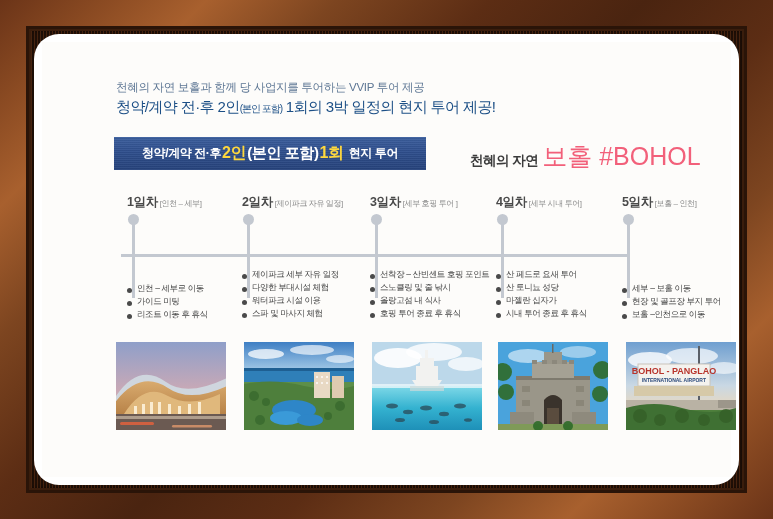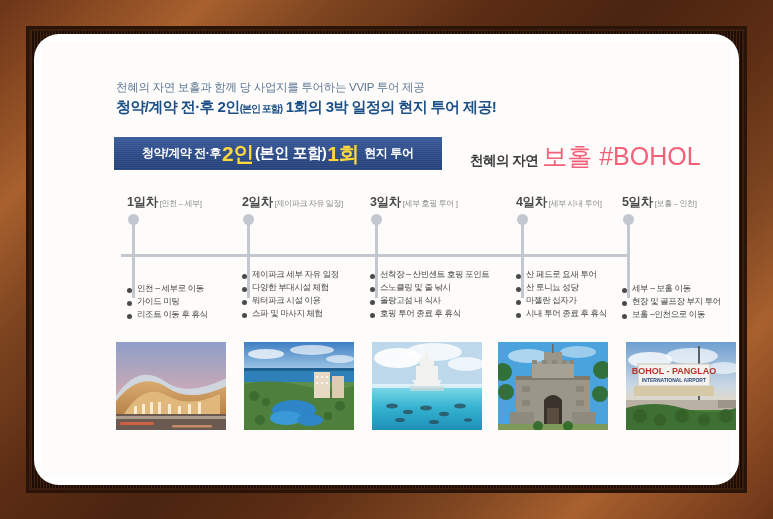--- a/index.html
+++ b/index.html
@@ -64,21 +64,21 @@
     left: 74px; top: 38px;
     font-size: 11.5px;
     color: #5d7694;
     letter-spacing: -0.3px;
     white-space: nowrap;
   }
   .hdr-line2 {
     position: absolute;
     left: 74px; top: 56px;
     font-size: 15px;
-    font-weight: bold;
+    font-weight: normal;
     color: #1c4f86;
     letter-spacing: -0.6px;
     white-space: nowrap;
   }
   .hdr-line2 .small {
     font-size: 10px;
     letter-spacing: -1px;
   }
 
   
@@ -91,21 +91,21 @@
     align-items: center;
     background:
       repeating-linear-gradient(0deg, rgba(255,255,255,0.045) 0px,
         rgba(255,255,255,0.045) 1px, rgba(0,0,0,0.05) 1px, rgba(0,0,0,0.05) 2px),
       linear-gradient(180deg, #3c5f9e 0%, #2f4f8d 45%, #27437c 100%);
     color: #ffffff;
     white-space: nowrap;
     letter-spacing: -0.4px;
   }
   #banner .b-sm { font-size: 12px; font-weight: bold; }
-  #banner .b-lg { font-size: 21px; font-weight: bold; color: #ffd83d; margin: 0 1px; }
+  #banner .b-lg { font-size: 16px; font-weight: bold; color: #ffd83d; margin: 0 1px; }
   #banner .b-md { font-size: 15px; font-weight: bold; color: #ffffff; }
   #banner .b-tail { font-size: 12px; font-weight: bold; margin-left: 4px; }
 
   
   #rt-title {
     position: absolute;
     left: 428px; top: 98px;
     white-space: nowrap;
     letter-spacing: -0.5px;
   }
@@ -250,21 +250,21 @@
                 <span class="blt-dot"></span>
                 <span class="blt-txt">올랑고섬 내 식사</span>
               </div>
             <div class="blt">
                 <span class="blt-dot"></span>
                 <span class="blt-txt">호핑 투어 종료 후 휴식</span>
               </div>
           </div>
         </div>
 
-        <div class="day-col" style="left:454px;margin-left:20px;">
+        <div class="day-col" style="left:454px;">
           <div class="day-head">
             <span class="day-num">4일차</span><span class="day-sub">[세부 시내 투어]</span>
           </div>
           <div class="day-dot"></div>
           <div class="day-stem"></div>
           <div class="bullets" style="top:78px;">
             <div class="blt">
                 <span class="blt-dot"></span>
                 <span class="blt-txt">산 페드로 요새 투어</span>
               </div>

